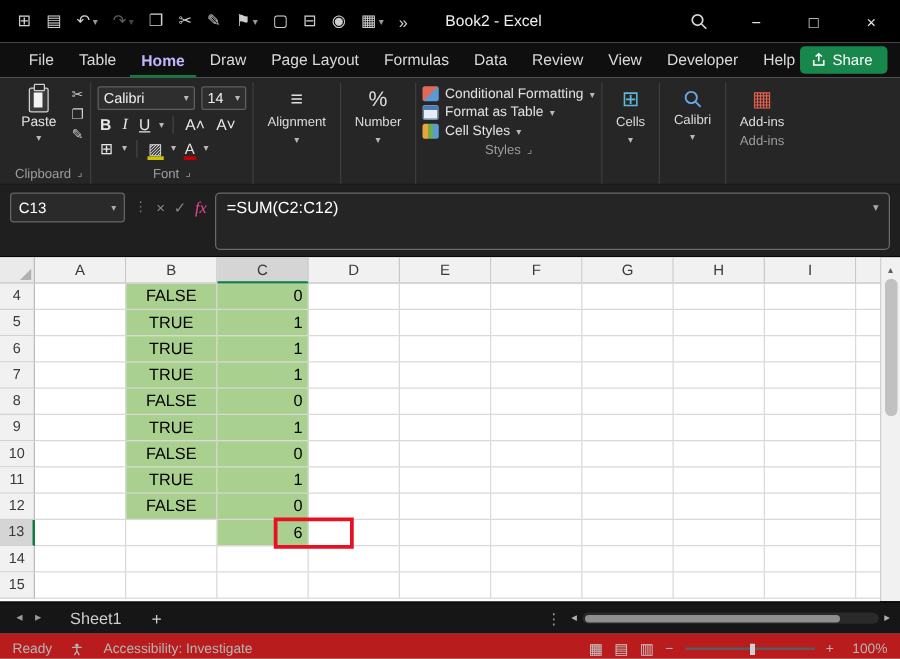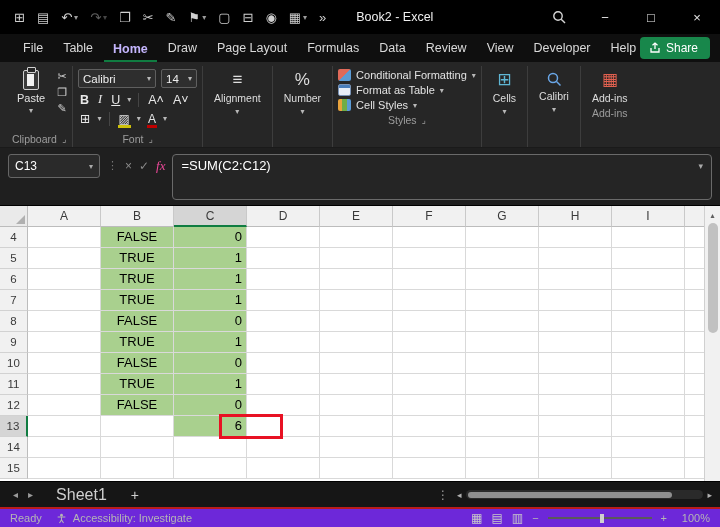--- a/index.html
+++ b/index.html
@@ -92,33 +92,33 @@
   .cell.fillr { flex:1 1 auto; border-right:none; }
   .annotation { position:absolute; left:219px; top:187px; width:64px; height:25px; border:3px solid var(--annotation-red); z-index:5; pointer-events:none; }
   .vscroll { width:16px; flex:0 0 16px; background:#f1f1f1; border-left:1px solid #d0d0d0; display:flex; flex-direction:column; align-items:center; }
   .vs-arrow { font-size:8px; color:#606060; padding:5px 0 3px; }
   .vs-thumb { width:10px; height:110px; background:#c1c1c1; border-radius:5px; }
 
   
   .sheetbar { height:26px; background:#161616; display:flex; align-items:center; color:#c9c9c9; flex:0 0 26px; border-top:1px solid #000; padding:0 8px 0 8px; }
   .sb-nav { font-size:10px; color:#9a9a9a; padding:0 5px; }
   .tabs { display:flex; align-items:stretch; height:100%; margin-left:4px; }
-  .stab { display:flex; align-items:center; padding:0 14px; font-size:16px; color:#cfcfcf; }
+  .stab { display:flex; align-items:center; padding:0 14px; font-size:13px; color:#cfcfcf; }
   .stab.active { background:#ffffff; color:#111; font-weight:bold; border-bottom:2.5px solid var(--accent-green); }
   .addsheet { font-size:14px; color:#cfcfcf; padding:0 10px; }
   .sb-dots { margin-left:auto; color:#9a9a9a; font-size:12px; padding:0 8px; }
   .hscroll { display:flex; align-items:center; gap:4px; width:255px; }
   .hs-arrow { font-size:9px; color:#b0b0b0; }
   .htrack { flex:1; height:9px; background:#2a2a2a; border-radius:5px; position:relative; }
   .hthumb { position:absolute; left:2px; top:1.5px; height:6px; width:86%; background:#8f8f8f; border-radius:3px; }
 
   
-  .statusbar { height:20px; background:#6d28d9; border-top:2px solid #b91c1c; display:flex; align-items:center; color:#b5b5b5; font-size:11px; flex:0 0 20px; padding:0 10px; }
+  .statusbar { height:20px; background:#b91c1c; border-top:4px solid #b91c1c; display:flex; align-items:center; color:#b5b5b5; font-size:11px; flex:0 0 20px; padding:0 10px; }
   .sb-ready { padding-right:14px; }
-  .sb-access { display:flex; align-items:center; gap:6px; }
+  .sb-access { display:flex; align-items:center; gap:16px; }
   .sb-right { margin-left:auto; display:flex; align-items:center; gap:9px; }
   .view-ic { font-size:12px; color:#c9c9c9; }
   .zoom-track { width:104px; height:2px; background:#5a5a5a; position:relative; }
   .zoom-thumb { position:absolute; left:50%; top:-3.5px; width:4px; height:9px; background:#d0d0d0; }
   .zoom-pct { min-width:34px; text-align:right; }
   svg { display:block; }
 </style>
 </head>
 <body>
 

